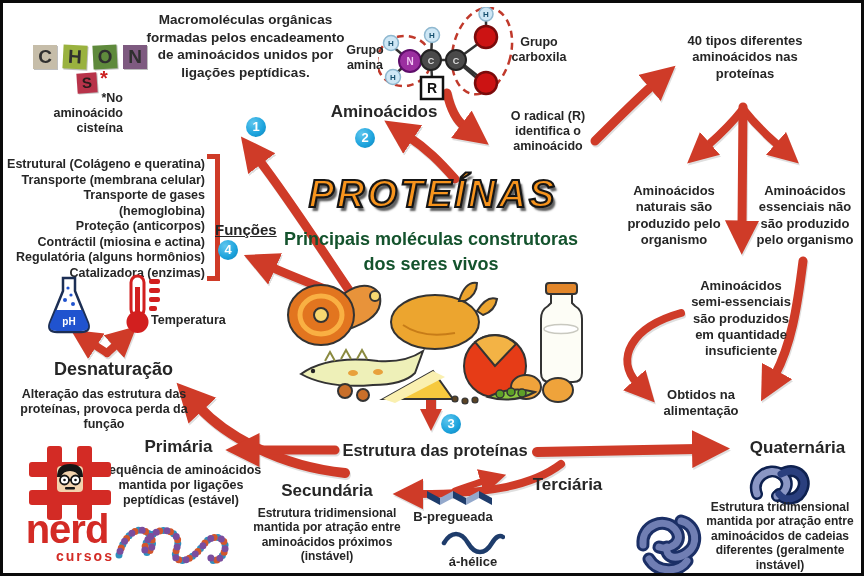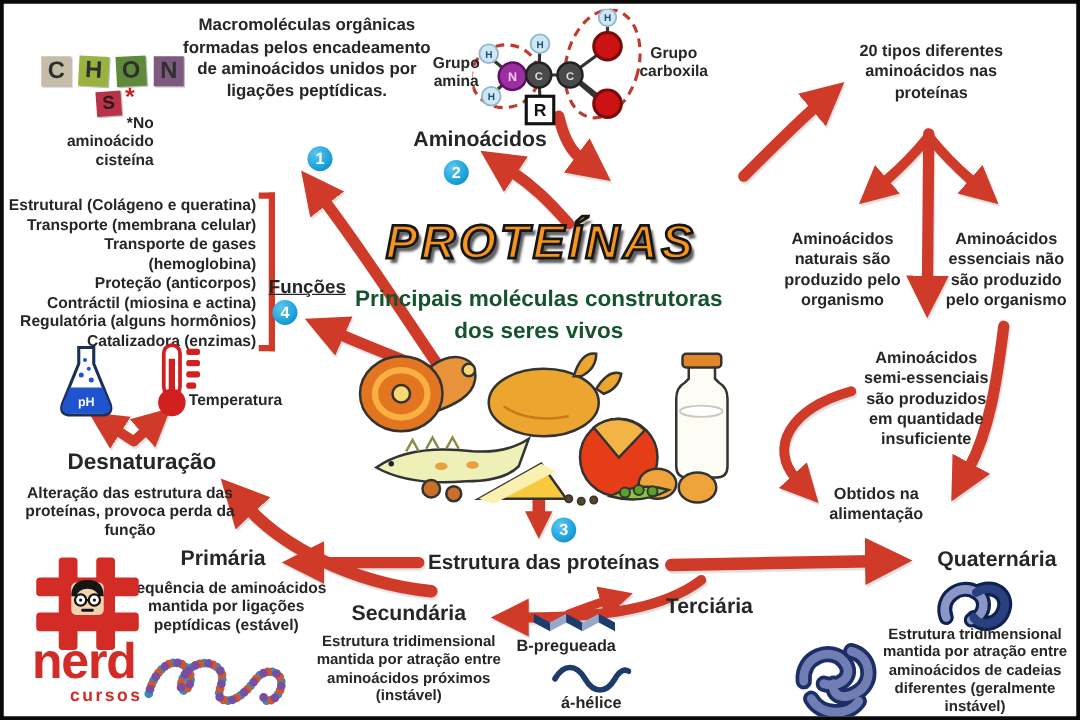--- a/index.html
+++ b/index.html
@@ -113,22 +113,23 @@
       <text x="78" y="57" font-size="9" fill="#ddd">C</text>
     </g>
     <rect x="43" y="70" width="22" height="22" fill="#fff" stroke="#111" stroke-width="2.5"></rect>
     <text x="54" y="86" font-size="14" font-weight="bold" text-anchor="middle" fill="#111" font-family="Liberation Sans, sans-serif">R</text>
   </svg>
   <div class="txt center t125" style="left:333px;top:40px;width:58px;">Grupo amina</div>
   <div class="txt center t125" style="left:500px;top:32px;width:72px;">Grupo carboxila</div>
 
   <div class="txt center head" style="left:316px;top:99px;width:130px;">Aminoácidos</div>
   <div class="badge" style="left:352px;top:125px;">2</div>
-
-  <div class="txt center t13" style="left:683px;top:30px;width:118px;">20 tipos diferentes aminoácidos nas proteínas</div>
+  <div class="txt center t125" style="left:494px;top:106px;width:102px;">O radical (R) identifica o aminoácido</div>
+
+  <div class="txt center t13" style="left:683px;top:30px;width:118px;">40 tipos diferentes aminoácidos nas proteínas</div>
   <div class="txt center t13" style="left:620px;top:180px;width:102px;">Aminoácidos naturais são produzido pelo organismo</div>
   <div class="txt center t13" style="left:750px;top:180px;width:104px;">Aminoácidos essenciais não são produzido pelo organismo</div>
   <div class="txt center t13" style="left:682px;top:275px;width:112px;">Aminoácidos semi-essenciais são produzidos em quantidade insuficiente</div>
   <div class="txt center t13" style="left:648px;top:384px;width:100px;">Obtidos na alimentação</div>
 
   <div class="txt right t125" style="left:4px;top:154px;width:198px;line-height:15.5px;">
     <div>Estrutural (Colágeno e queratina)</div>
     <div>Transporte (membrana celular)</div>
     <div>Transporte de gases (hemoglobina)</div>
     <div>Proteção (anticorpos)</div>

